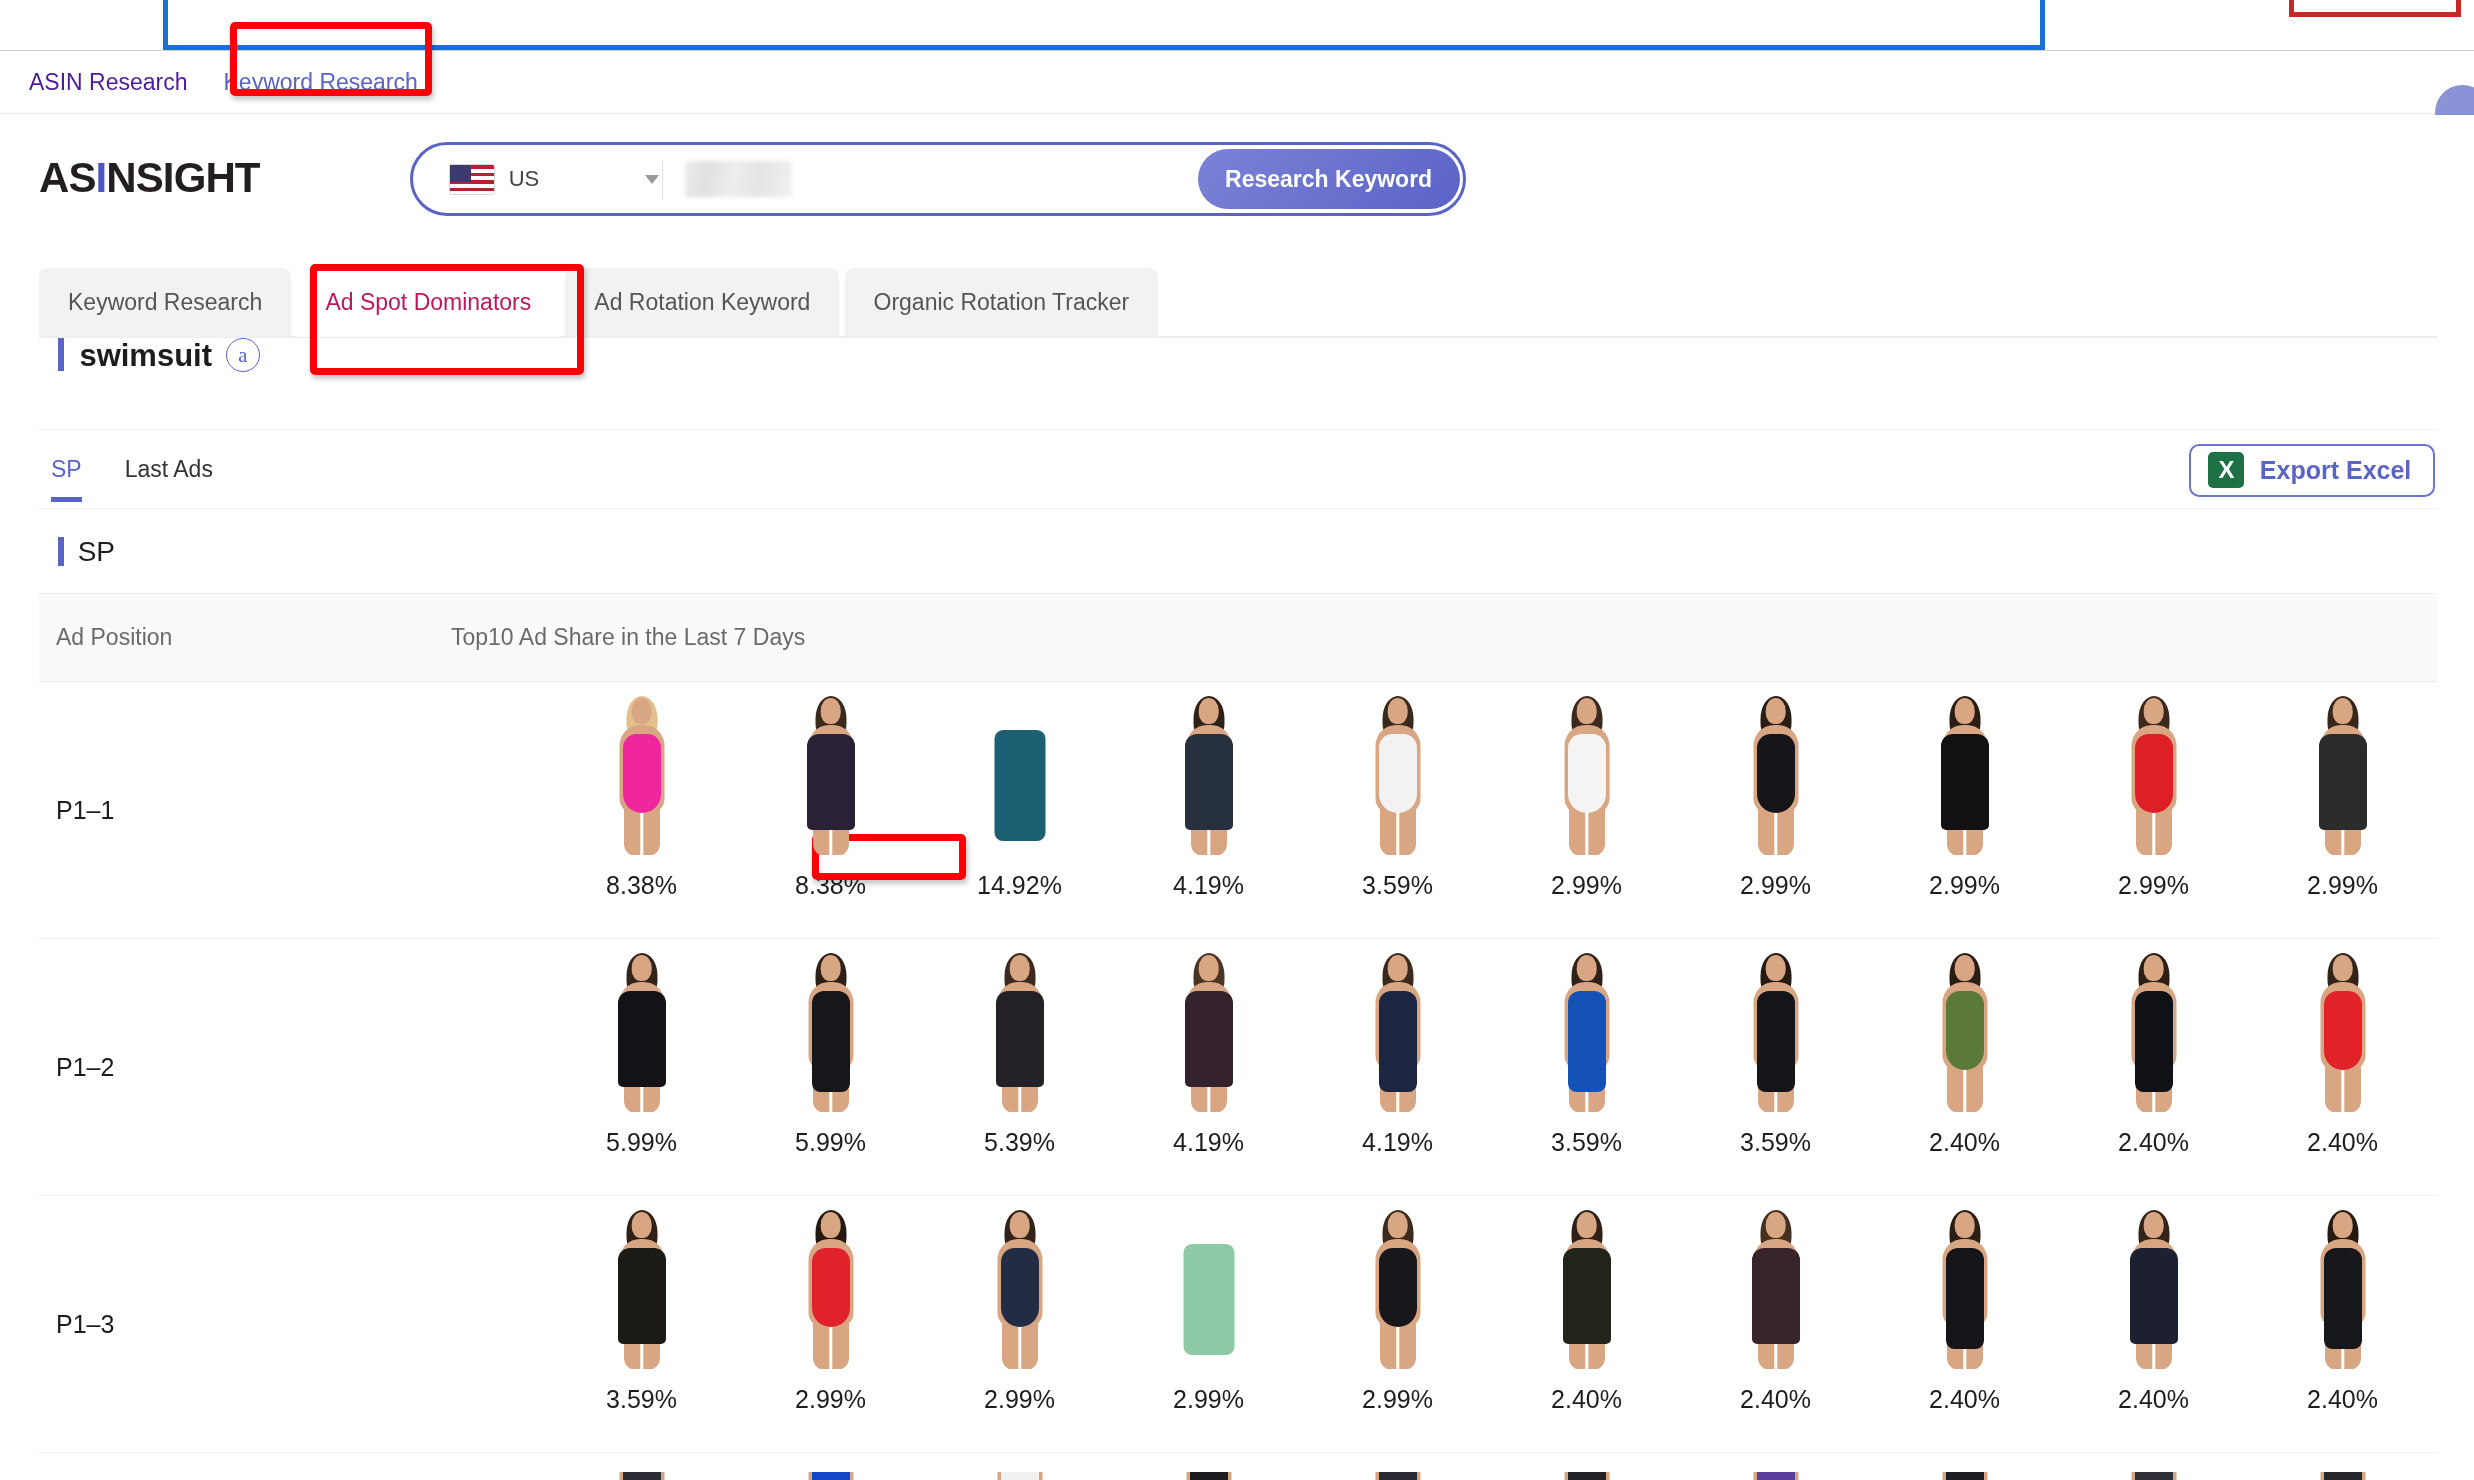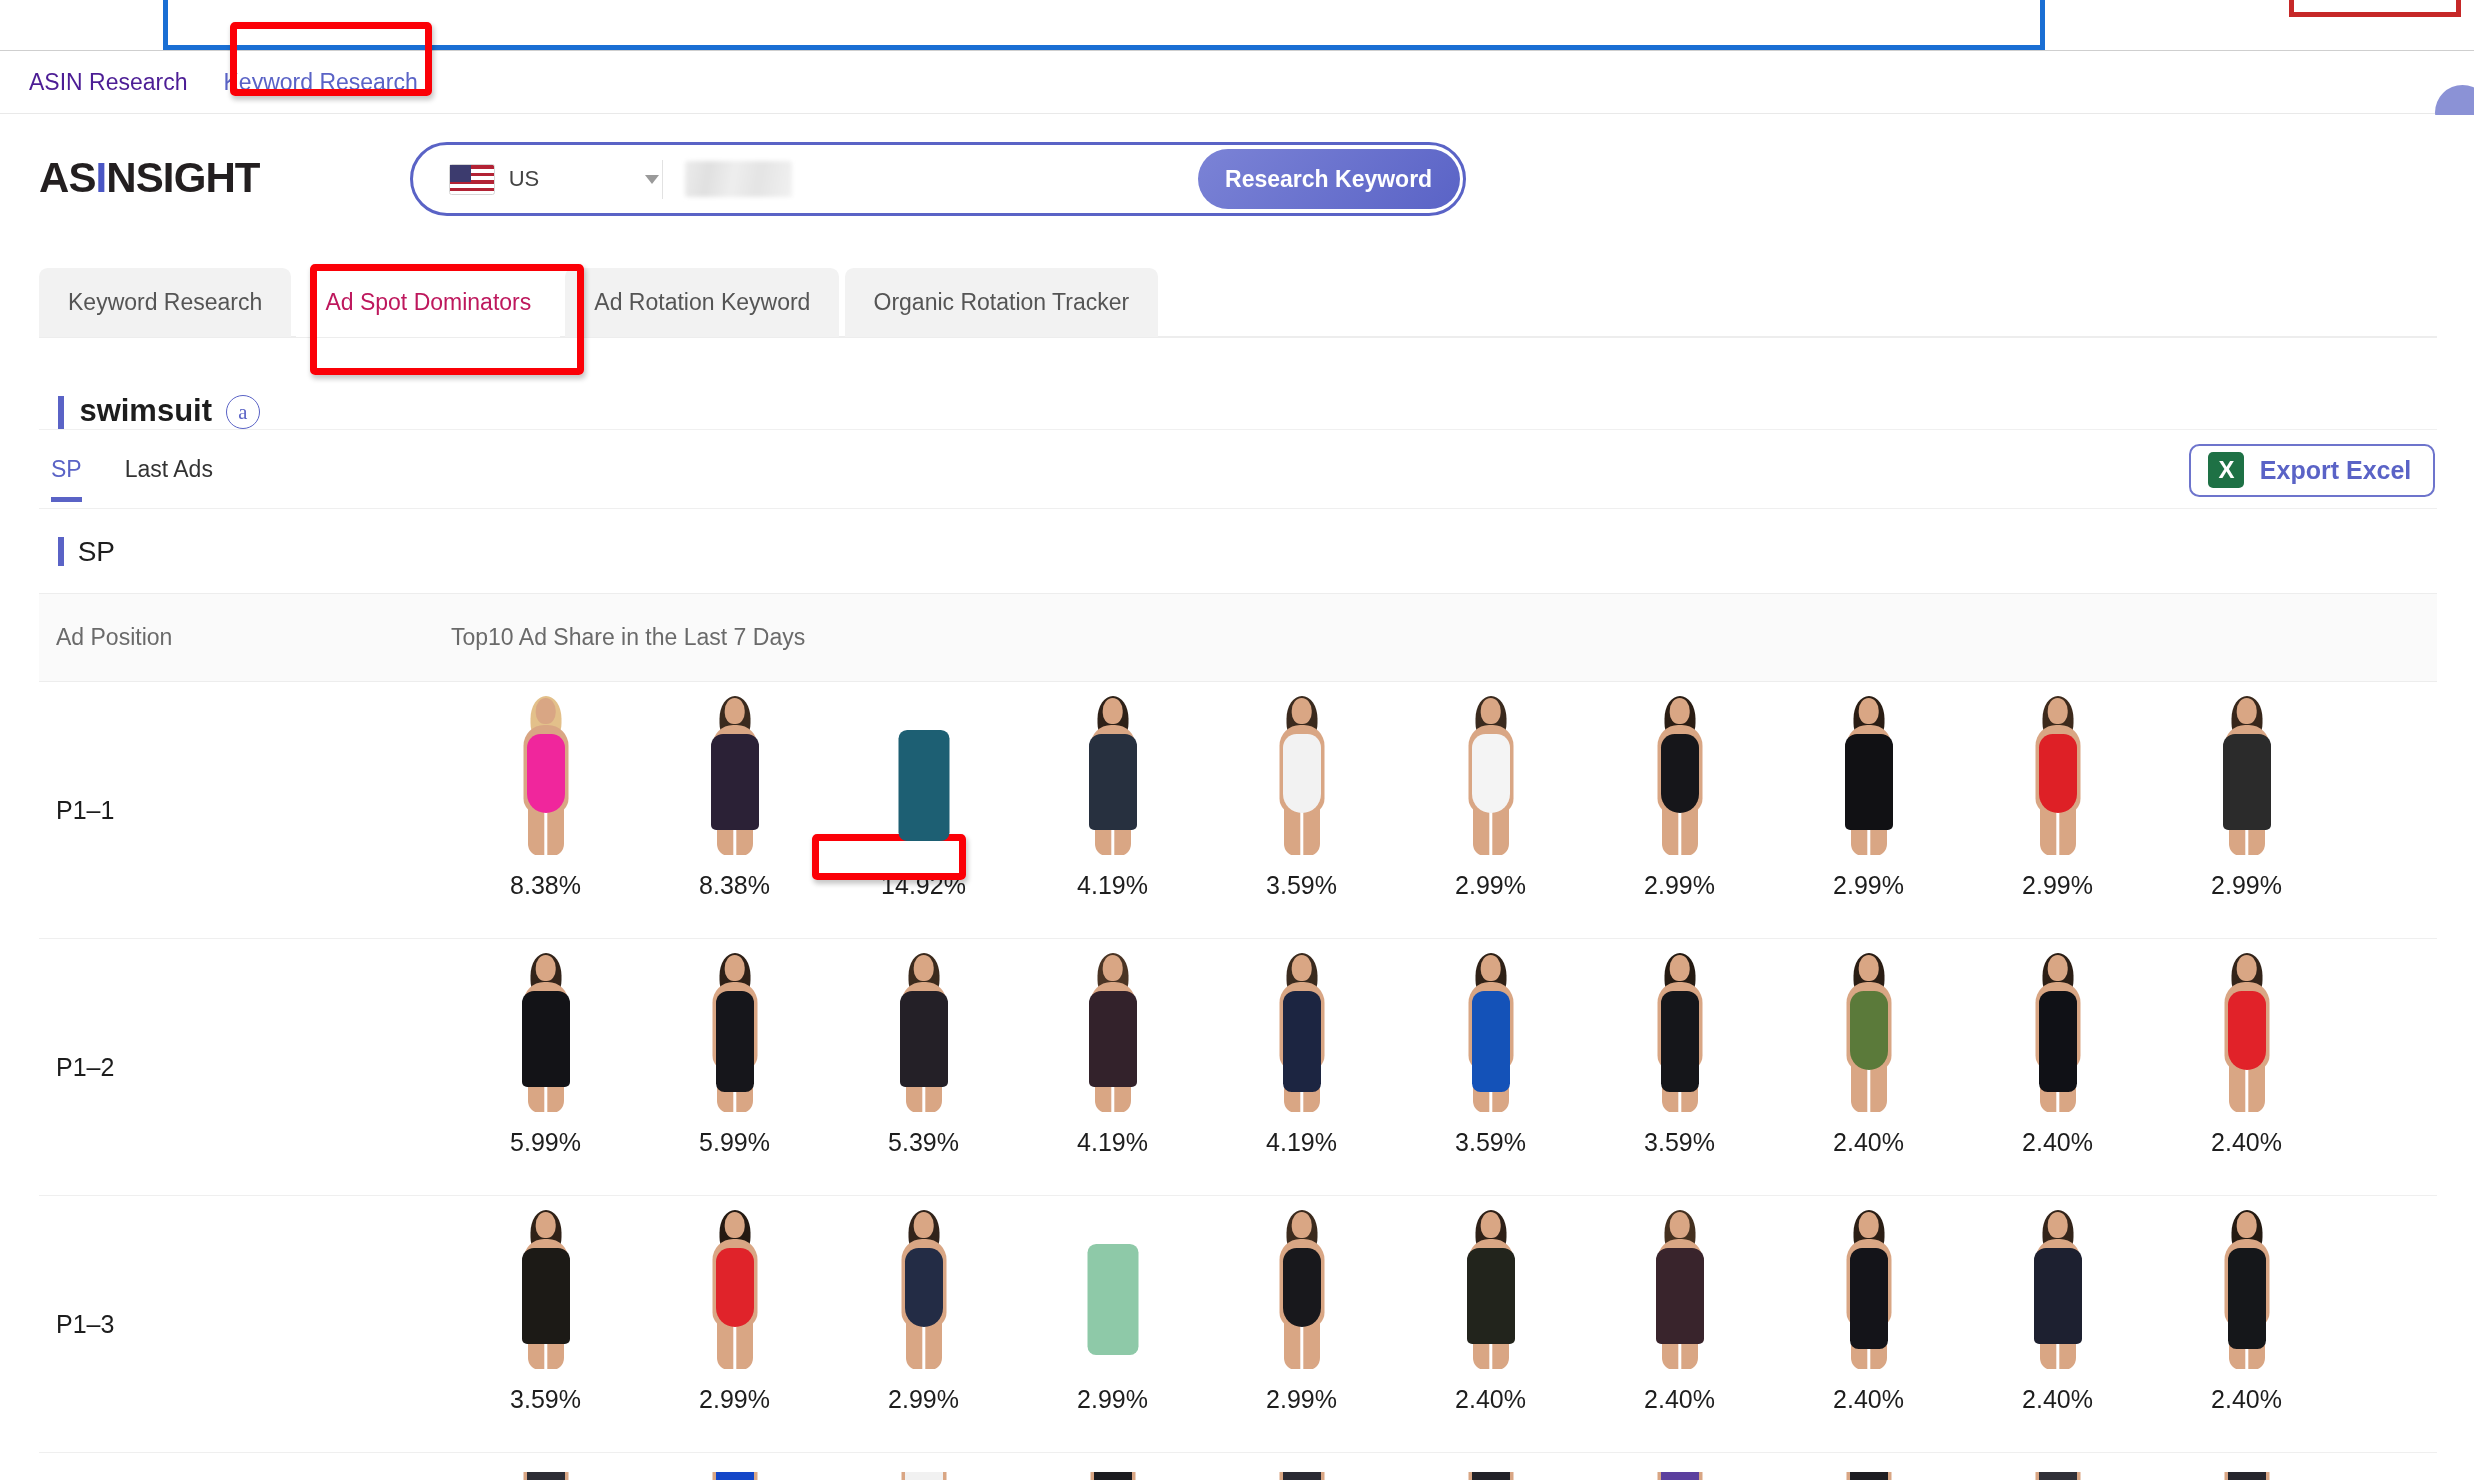--- a/index.html
+++ b/index.html
@@ -144,21 +144,21 @@
   }
   .subtab.active { background: #ffffff; color: #be185d; }
   .subtabs-rule {
     position: absolute; left: 39px; top: 221px; width: 2398px; height: 1.7px; background: #ededed;
   }
 
   
   .kwcard {
     position: absolute; left: 39px; top: 223px;
     width: 2398px; height: 91px;
-    background: #fff; display: flex; align-items: flex-end;
+    background: #fff; display: flex; align-items: flex-start;
   }
   .kw-bar { width: 6px; height: 33px; background: #5a63c6; margin-left: 19px; }
   .kw-text { font-size: 31px; font-weight: 700; color: #1d1d1d; margin-left: 15.4px; }
   .amz-badge {
     width: 34px; height: 34px; margin-left: 13.7px;
     border: 1.7px solid #5a63c6; border-radius: 50%;
     color: #5a63c6; font-size: 20.6px;
     display: flex; align-items: center; justify-content: center;
     font-family: "Liberation Serif", serif;
   }
@@ -213,21 +213,21 @@
     border-top: 0.9px solid #ededed; border-bottom: 0.9px solid #ededed;
   }
   .th-pos { width: 412px; padding-left: 17px; font-size: 23px; color: #6a6a6a; }
   .th-share { font-size: 23px; color: #6a6a6a; }
   .tbl-row {
     display: flex; align-items: center;
     border-bottom: 0.9px solid #efefef;
     height: 257px;
   }
   .td-pos { width: 412px; padding-left: 17px; font-size: 25px; color: #1d1d1d; flex: none; }
-  .cells { flex: 1; display: flex; align-items: flex-start; height: 100%; padding-top: 10.3px; }
+  .cells { flex: 1; display: flex; align-items: flex-start; height: 100%; padding-top: 10.3px; justify-content: flex-end; }
   .cell {
     width: 189px; flex: none;
     display: flex; flex-direction: column; align-items: center;
   }
   .thumb {
     width: 149px; height: 163px;
     background: #ffffff;
     position: relative; overflow: hidden;
     display: flex; align-items: flex-end; justify-content: center;
   }

